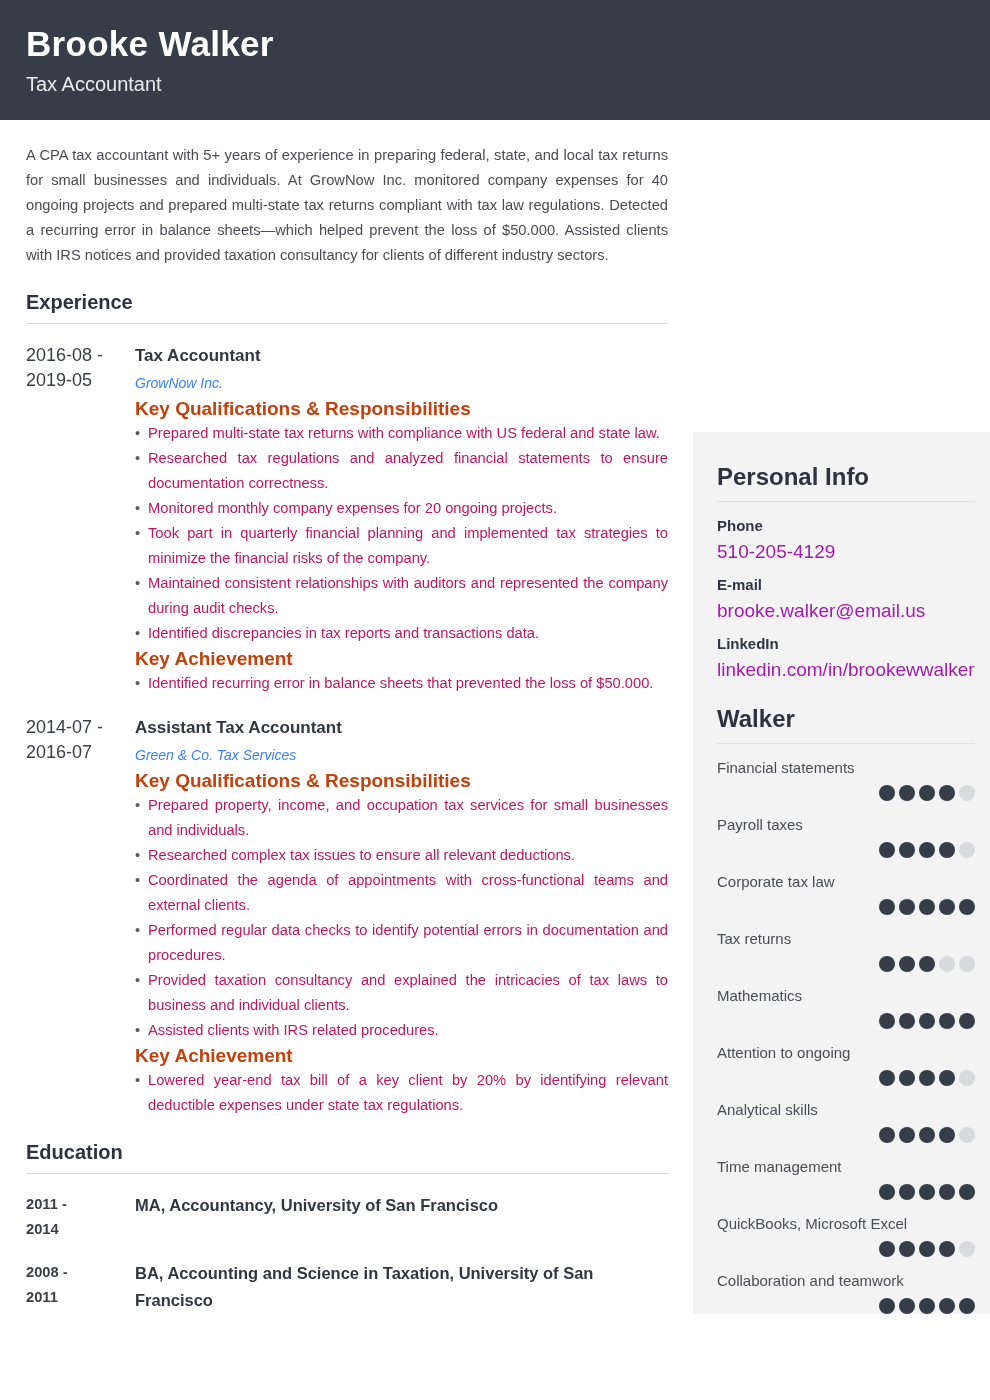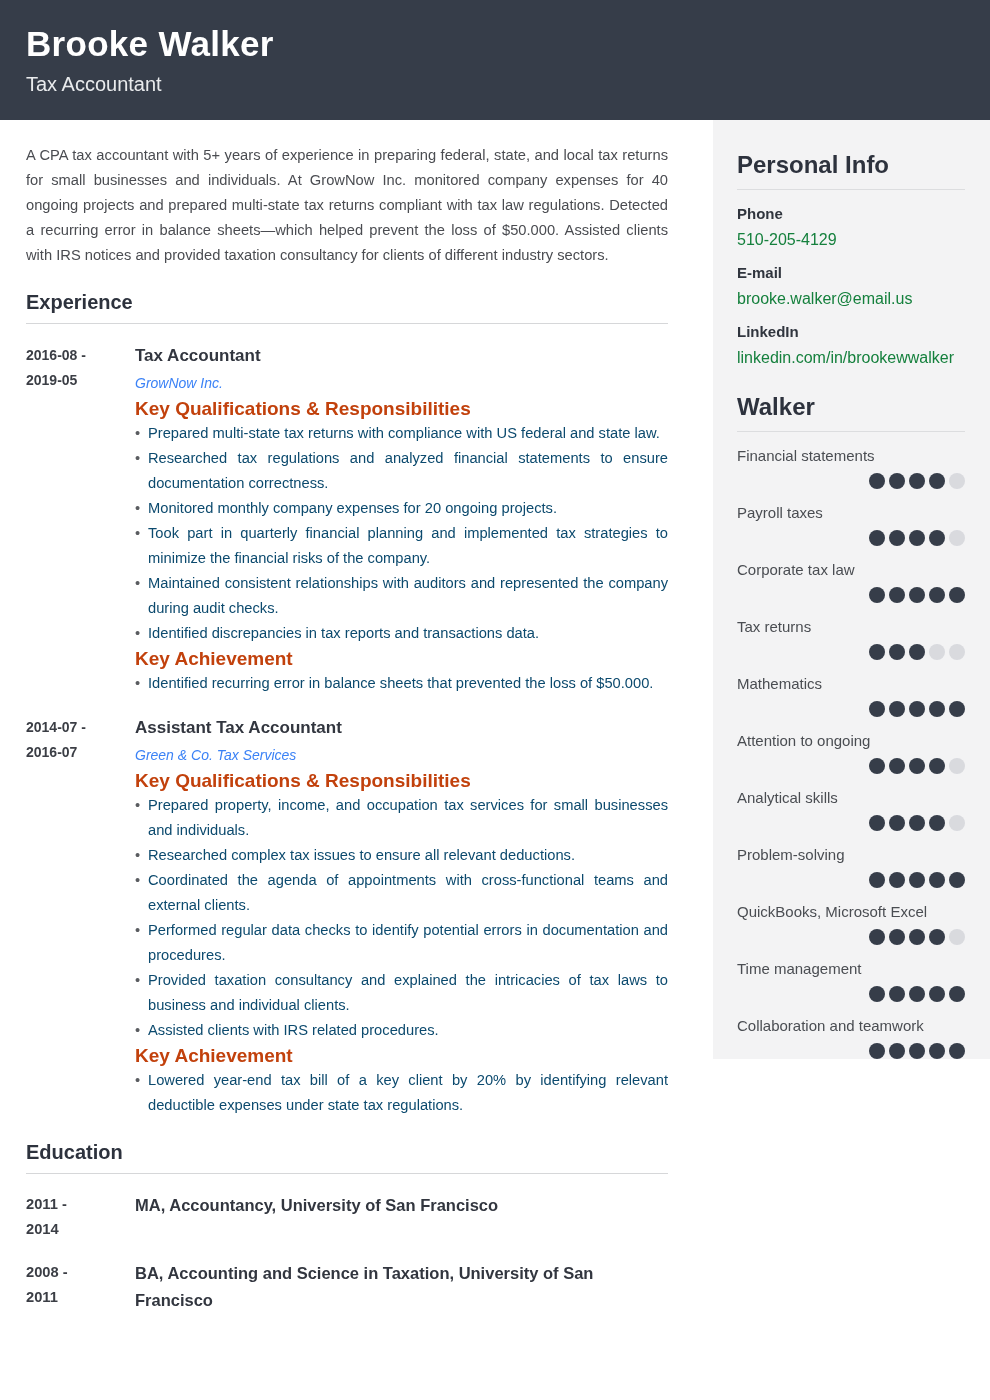--- a/index.html
+++ b/index.html
@@ -26,21 +26,21 @@
     line-height: 40px;
   }
   .header .subtitle {
     font-size: 20px;
     color: #e9ebed;
     margin-top: 9px;
     font-weight: normal;
   }
 
   
-  .columns { flex: 1; display: flex; align-items: flex-start; gap: 20px; }
+  .columns { flex: 1; display: flex; align-items: flex-end; }
   .main {
     width: 693px; flex: 0 0 693px;
     padding: 23px 25px 0 26px;
   }
   .sidebar {
     flex: 1;
     background: #f3f3f4;
     padding: 20px 25px 0 24px;
   }
 
@@ -55,21 +55,21 @@
     font-size: 20px;
     font-weight: bold;
     color: #2d323d;
     margin-top: 23px;
     padding-bottom: 9px;
     border-bottom: 1px solid #d6d7d9;
   }
   .entry { display: flex; margin-top: 19px; }
   .entry .dates {
     flex: 0 0 109px; width: 109px;
-    font-size: 14px; font-weight: bold;
+    font-size: 18px; font-weight: normal;
     color: #3b3e45; line-height: 25px;
   }
   .entry .entry-body { flex: 1; min-width: 0; }
   .role {
     font-size: 17px; font-weight: bold;
     color: #32363f; line-height: 26px;
   }
   .company {
     font-style: italic;
     font-size: 14px;
@@ -81,21 +81,21 @@
     font-size: 19px; font-weight: bold;
     color: #c2410c; line-height: 25px;
   }
   ul.bullets { list-style: none; }
   ul.bullets li {
     position: relative;
     padding-left: 13px;
     font-size: 14.7px;
     line-height: 25px;
     text-align: justify;
-    color: #0c4a6e;
+    color: #be185d;
   }
   ul.bullets li::before {
     content: "\2022";
     position: absolute; left: 0; top: 0;
     color: #5a5c60;
   }
   .edu-entry { display: flex; margin-top: 18px; }
   .edu-entry .dates {
     flex: 0 0 109px; width: 109px;
     font-size: 14.7px; font-weight: bold;
@@ -115,21 +115,21 @@
     margin-top: 11px;
     padding-bottom: 10px;
     border-bottom: 1px solid #dcdddf;
   }
   .contact { margin-top: 14px; }
   .contact .c-label {
     font-size: 15px; font-weight: bold;
     color: #30353e; line-height: 19px;
   }
   .contact .c-value {
-    font-size: 16px; color: #15803d;
+    font-size: 19px; color: #a21caf;
     margin-top: 7px; line-height: 19px;
   }
   .skills-h { margin-top: 26px; }
   .skill { margin-top: 14px; }
   .skill .skill-name {
     font-size: 15px; color: #4a4d52; line-height: 19px;
   }
   .skill .dots {
     margin-top: 8px;
     text-align: right;
@@ -285,36 +285,32 @@
   <div class="skill">
     <div class="skill-name">Attention to ongoing</div>
     <div class="dots"><span class="dot filled"></span><span class="dot filled"></span><span class="dot filled"></span><span class="dot filled"></span><span class="dot"></span></div>
   </div>
 
   <div class="skill">
     <div class="skill-name">Analytical skills</div>
     <div class="dots"><span class="dot filled"></span><span class="dot filled"></span><span class="dot filled"></span><span class="dot filled"></span><span class="dot"></span></div>
   </div>
 
-  <div class="skill">
-    <div class="skill-name">Problem-solving</div>
-    <div class="dots"><span class="dot filled"></span><span class="dot filled"></span><span class="dot filled"></span><span class="dot filled"></span><span class="dot filled"></span></div>
-  </div>
-
-  <div class="skill">
-    <div class="skill-name">QuickBooks, Microsoft Excel</div>
-    <div class="dots"><span class="dot filled"></span><span class="dot filled"></span><span class="dot filled"></span><span class="dot filled"></span><span class="dot"></span></div>
-  </div>
 
   <div class="skill">
     <div class="skill-name">Time management</div>
     <div class="dots"><span class="dot filled"></span><span class="dot filled"></span><span class="dot filled"></span><span class="dot filled"></span><span class="dot filled"></span></div>
   </div>
 
   <div class="skill">
+    <div class="skill-name">QuickBooks, Microsoft Excel</div>
+    <div class="dots"><span class="dot filled"></span><span class="dot filled"></span><span class="dot filled"></span><span class="dot filled"></span><span class="dot"></span></div>
+  </div>
+
+  <div class="skill">
     <div class="skill-name">Collaboration and teamwork</div>
     <div class="dots"><span class="dot filled"></span><span class="dot filled"></span><span class="dot filled"></span><span class="dot filled"></span><span class="dot filled"></span></div>
   </div>
 </div>
     </aside>
 
   </div>
 </div>
 
 </body></html>

